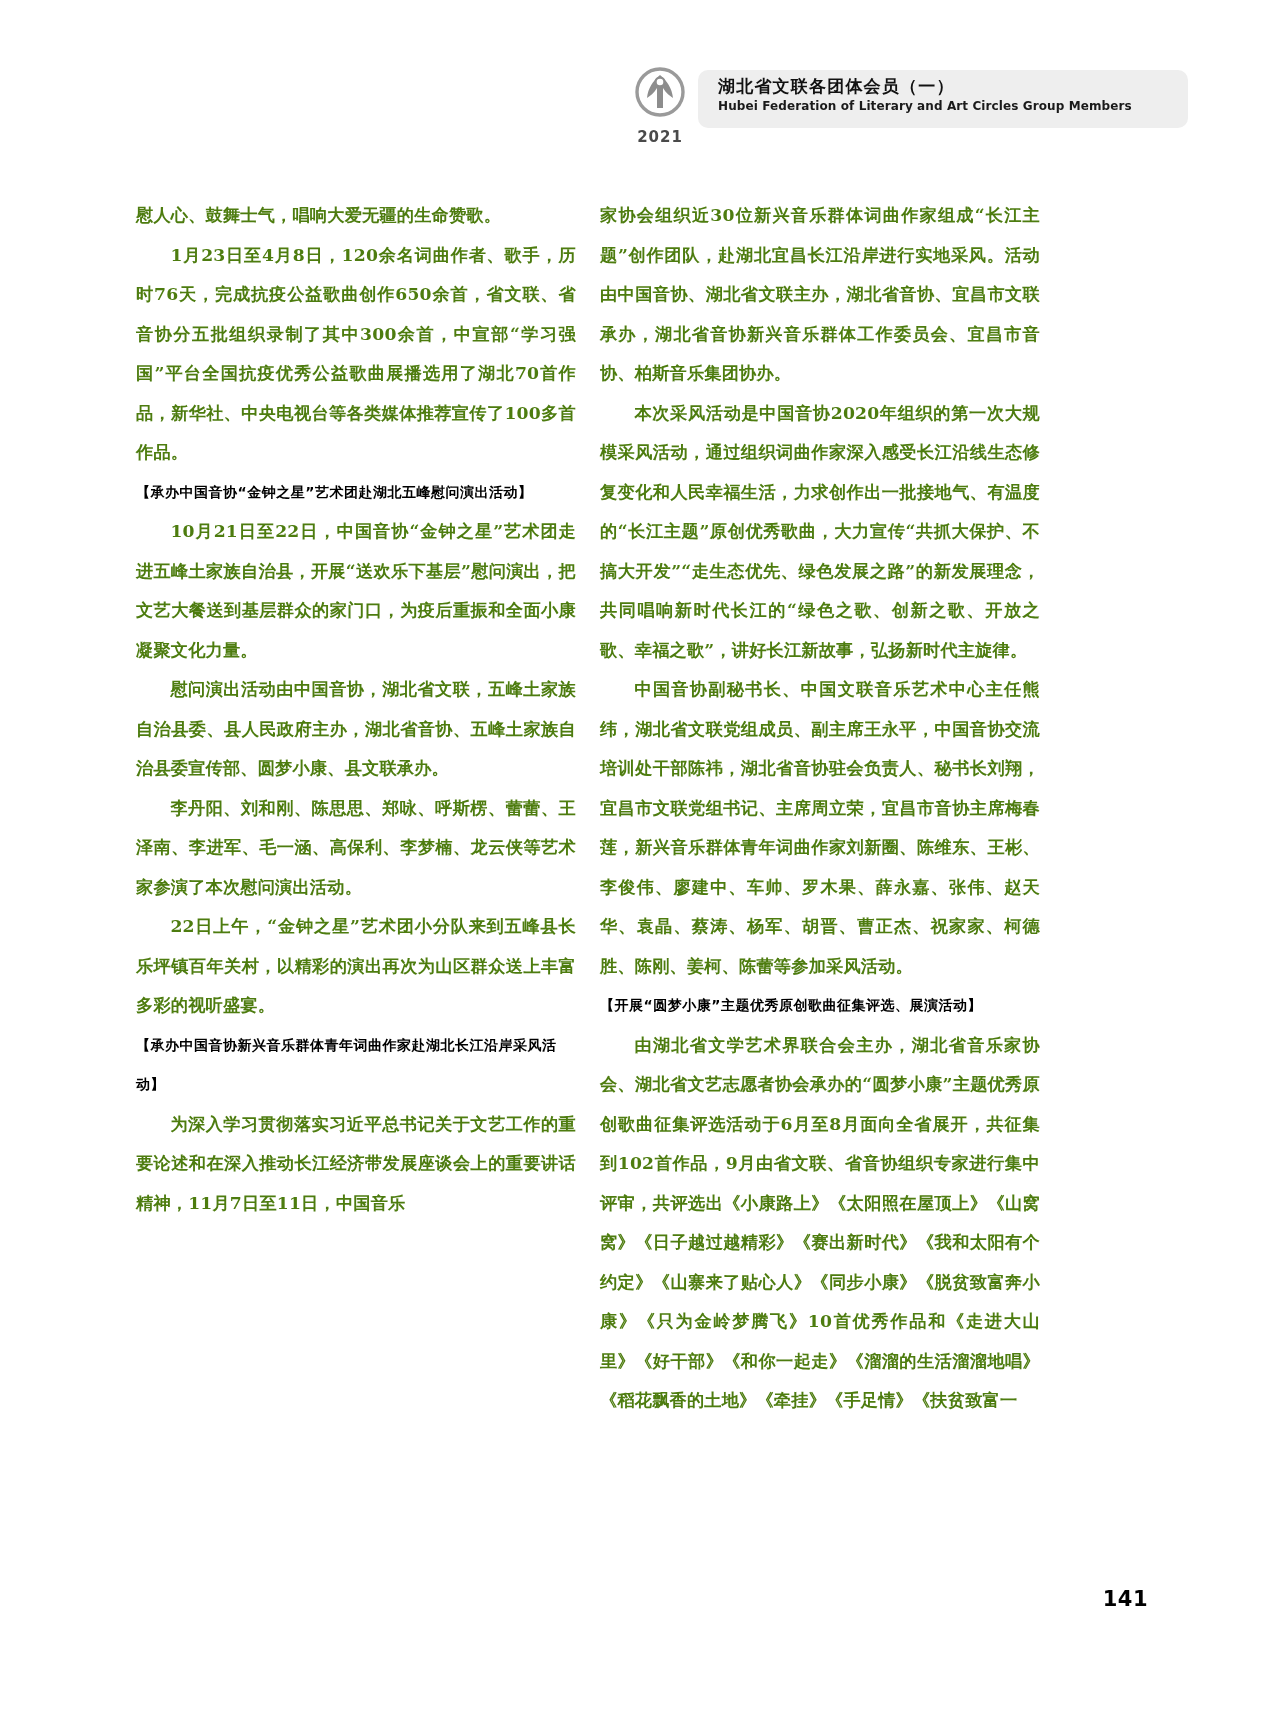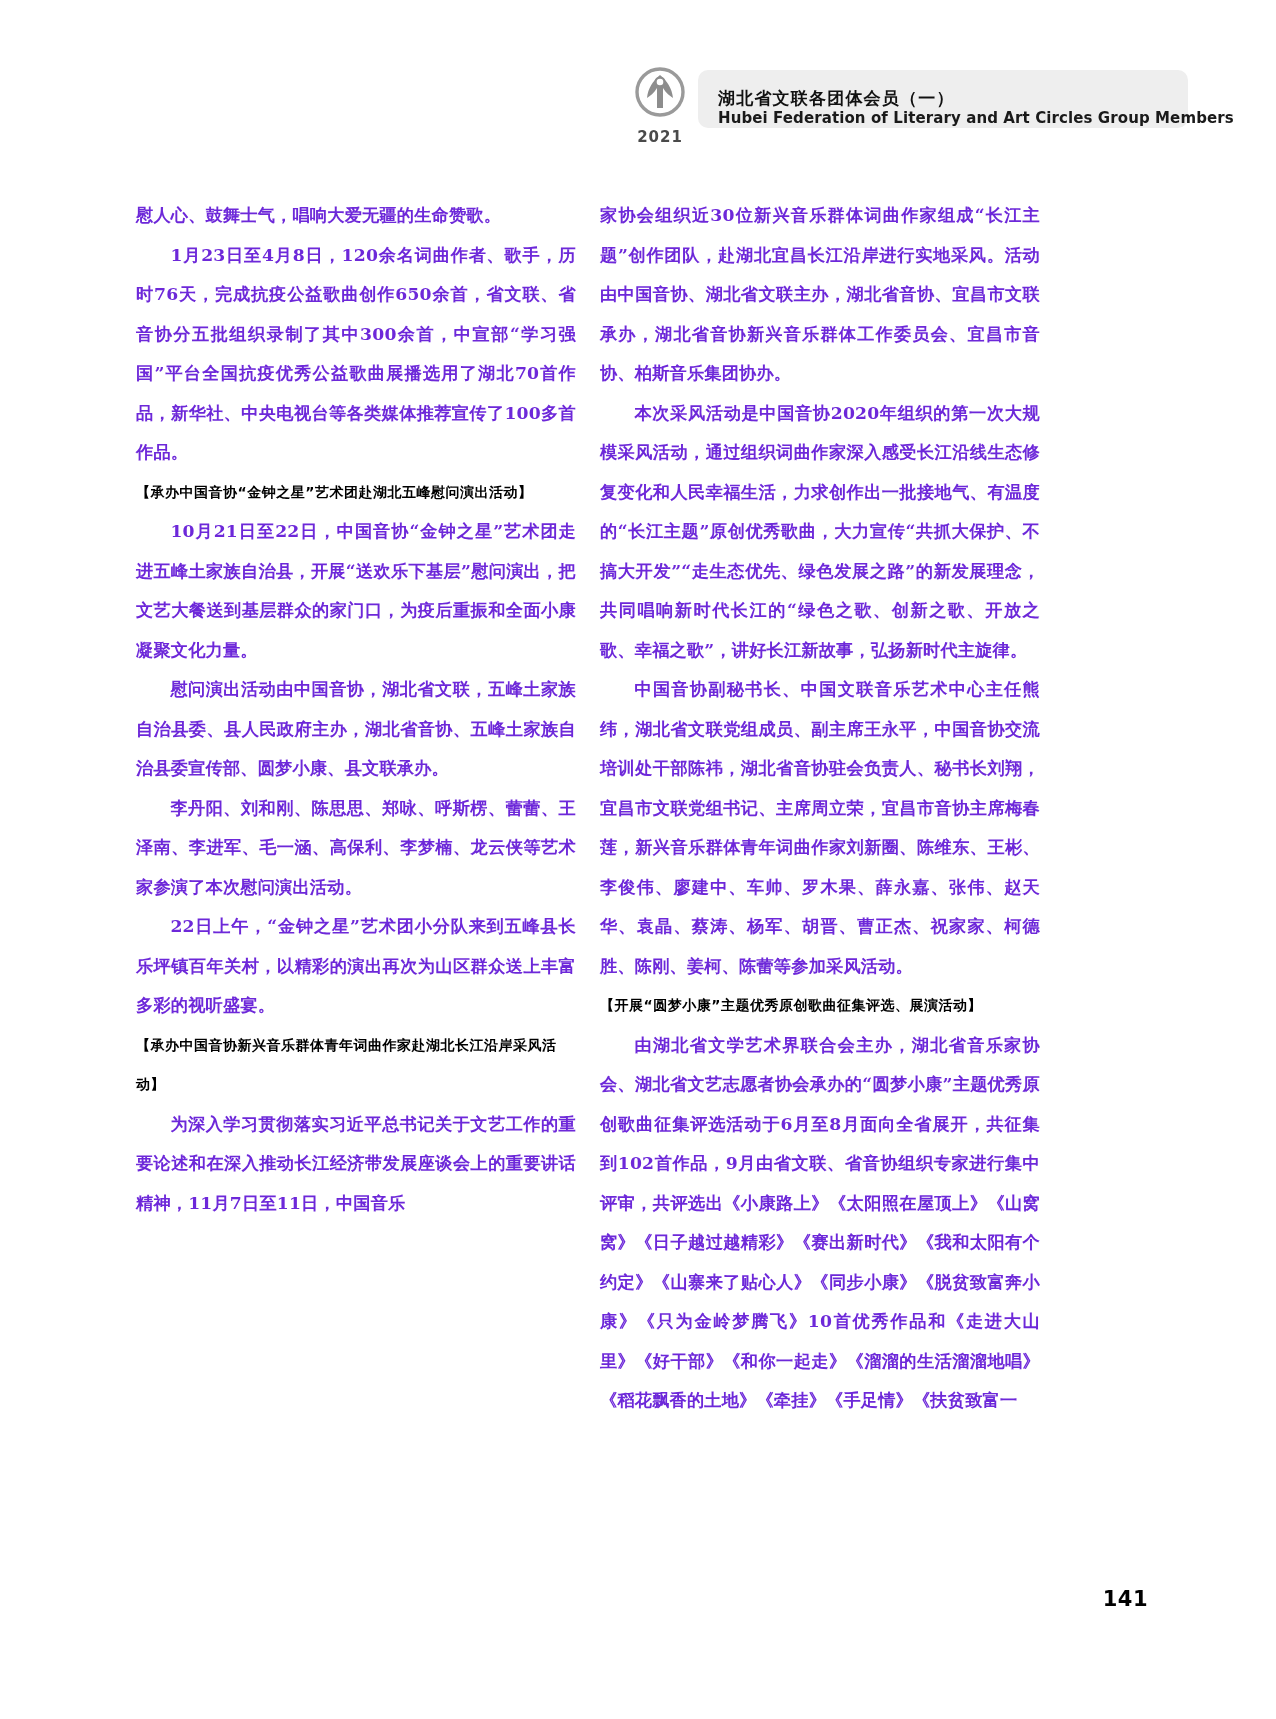--- a/index.html
+++ b/index.html
@@ -66,26 +66,25 @@
     width: 470px;
   }
   .header-cn {
     font-family: "DejaVu Serif", "Liberation Serif", serif;
     font-weight: bold;
     font-size: 17px;
     letter-spacing: 1.2px;
     color: #111;
     line-height: 24px;
     white-space: nowrap;
-    margin-top: 12px;
   }
   .header-en {
     font-family: "DejaVu Sans", "Liberation Sans", sans-serif;
     font-weight: bold;
-    font-size: 15px;
+    font-size: 12px;
     letter-spacing: 0.1px;
     color: #1a1a1a;
     line-height: 17px;
     white-space: nowrap;
   }
 
   
   .content {
     position: absolute;
     top: 196px;
@@ -102,21 +101,21 @@
   .col-right { left: 464px; }
 
   p.body-text {
     margin: 0;
     font-family: "DejaVu Serif", "Liberation Serif", serif;
     font-size: 17.2px;
     line-height: 39.5px;
     letter-spacing: 0.2px;
     text-align: justify;
     text-justify: inter-character;
-    color: #6d28d9;
+    color: #4d7c0f;
     font-weight: 600;
   }
   p.indent { text-indent: 2em; }
   p.no-indent { text-indent: 0; }
 
   h2.section-title {
     margin: 0;
     padding: 0;
     font-family: "DejaVu Sans", "Liberation Sans", sans-serif;
     font-weight: bold;

